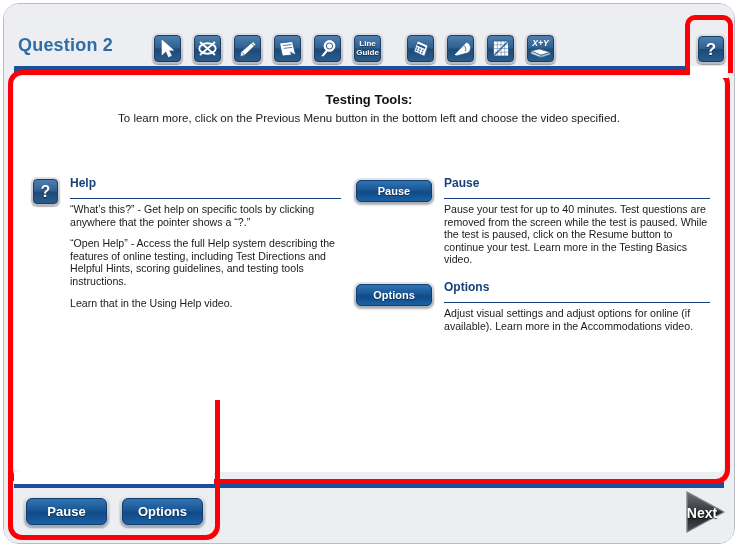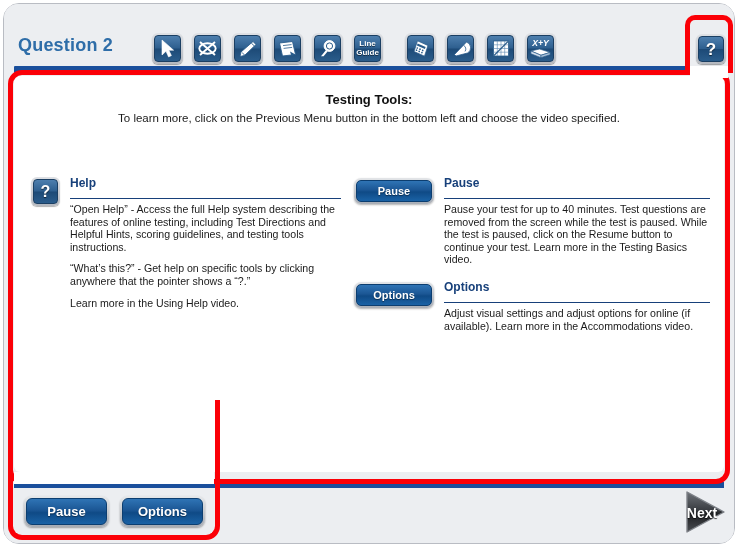--- a/index.html
+++ b/index.html
@@ -480,23 +480,23 @@
 
     <div class="col col-left">
 
       <div class="entry">
         <div class="entry-row">
           <div class="entry-badge">
             <div class="tool-inner">?</div>
           </div>
           <div class="entry-body">
             <div class="entry-head">Help</div>
+            <p class="entry-text">“What’s this?” - Get help on specific tools by clicking anywhere that the pointer shows a “?.”</p>
             <p class="entry-text">“Open Help” - Access the full Help system describing the features of online testing, including Test Directions and Helpful Hints, scoring guidelines, and testing tools instructions.</p>
-            <p class="entry-text">“What’s this?” - Get help on specific tools by clicking anywhere that the pointer shows a “?.”</p>
-            <p class="entry-text">Learn more in the Using Help video.</p>
+            <p class="entry-text">Learn that in the Using Help video.</p>
           </div>
         </div>
       </div>
 
     </div>
 
     <div class="col col-right">
 
       <div class="entry">
         <div class="entry-row">

